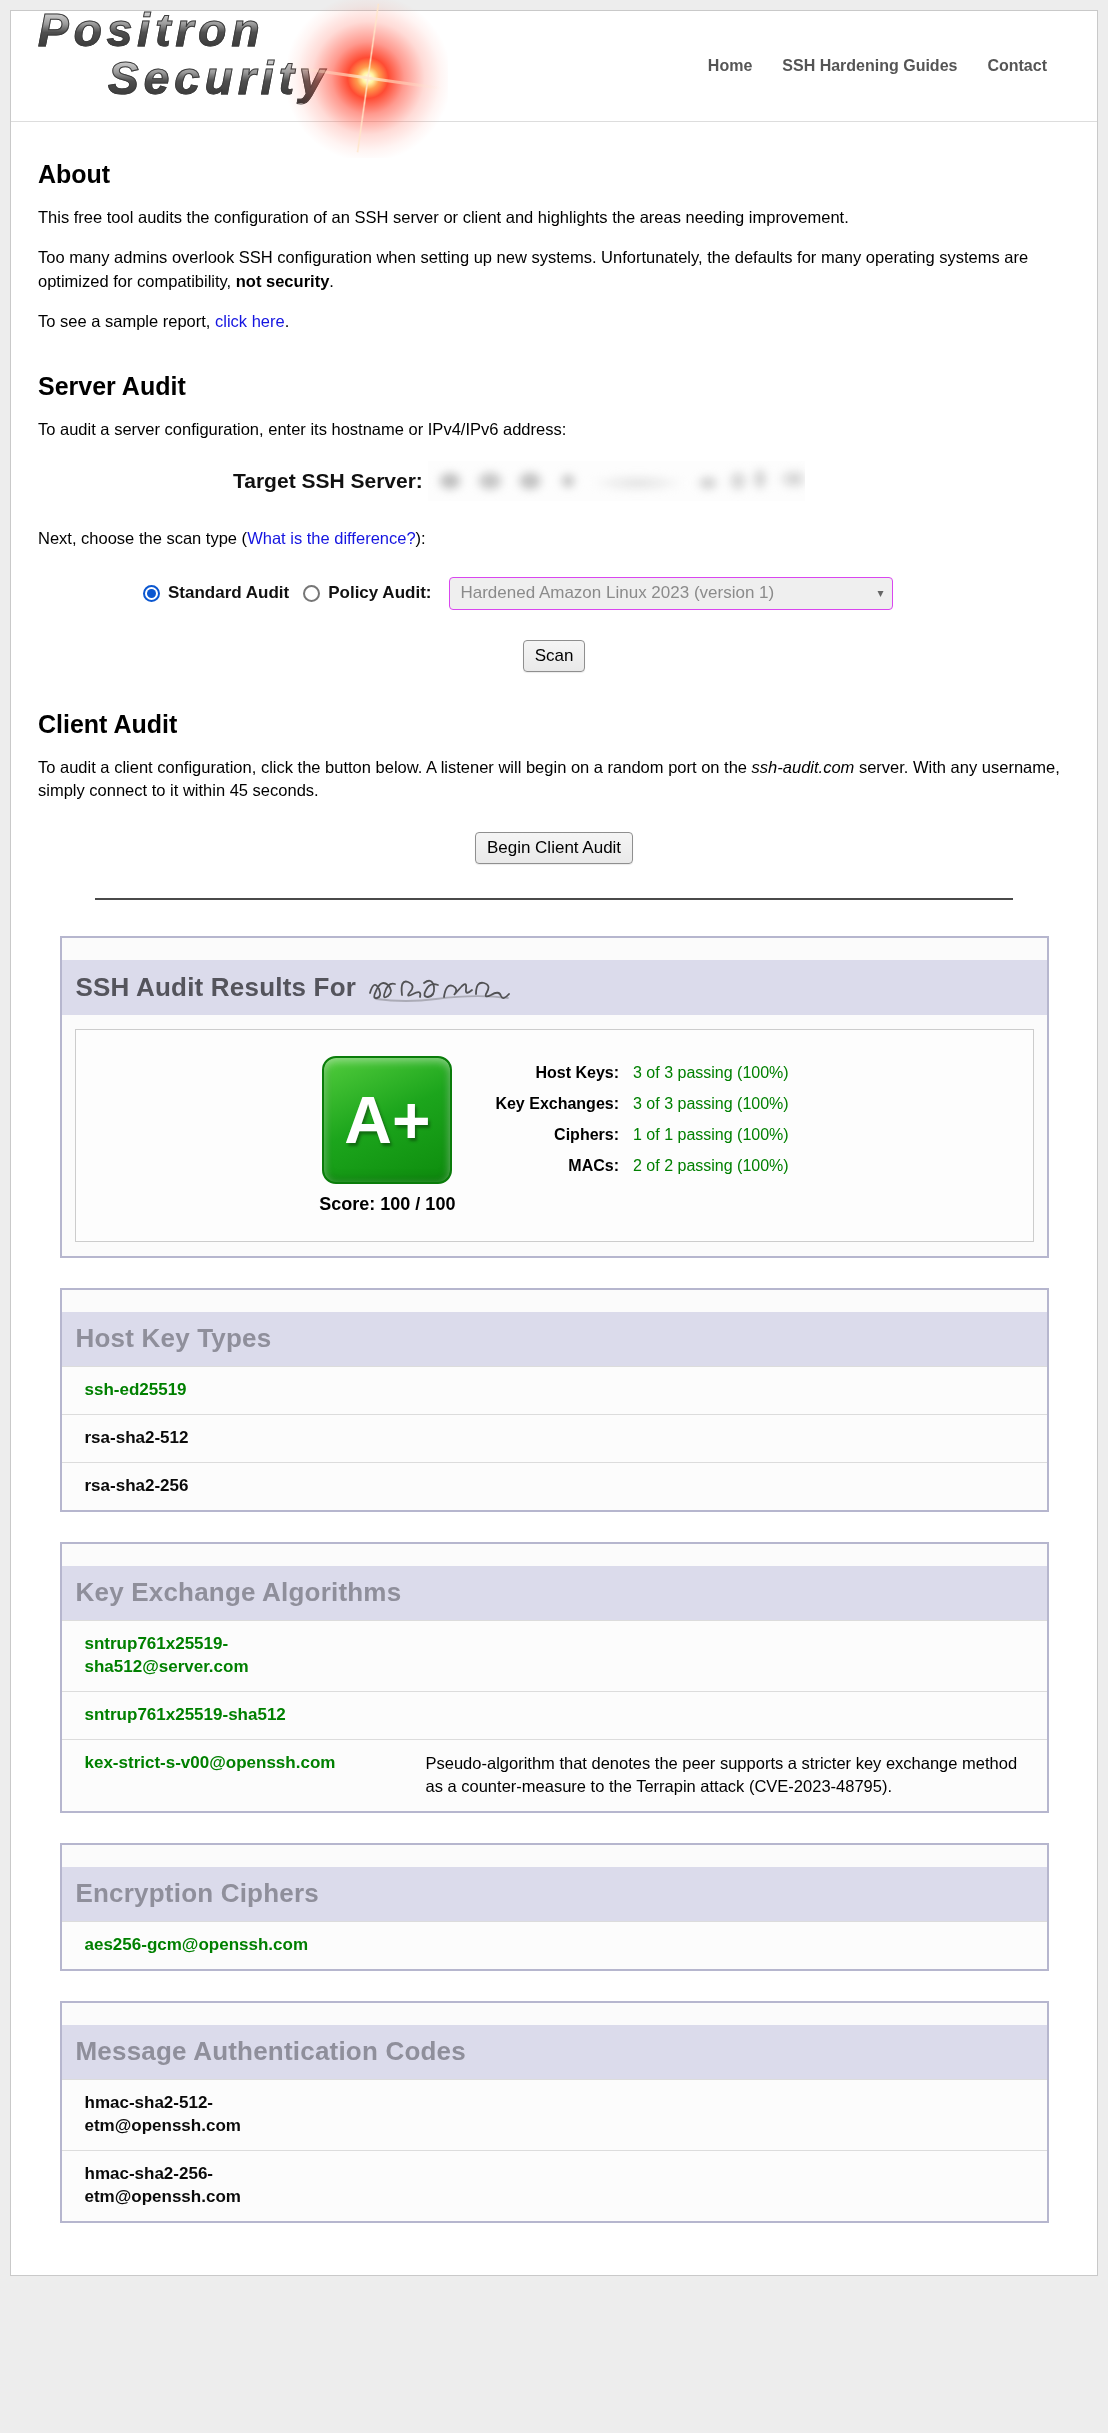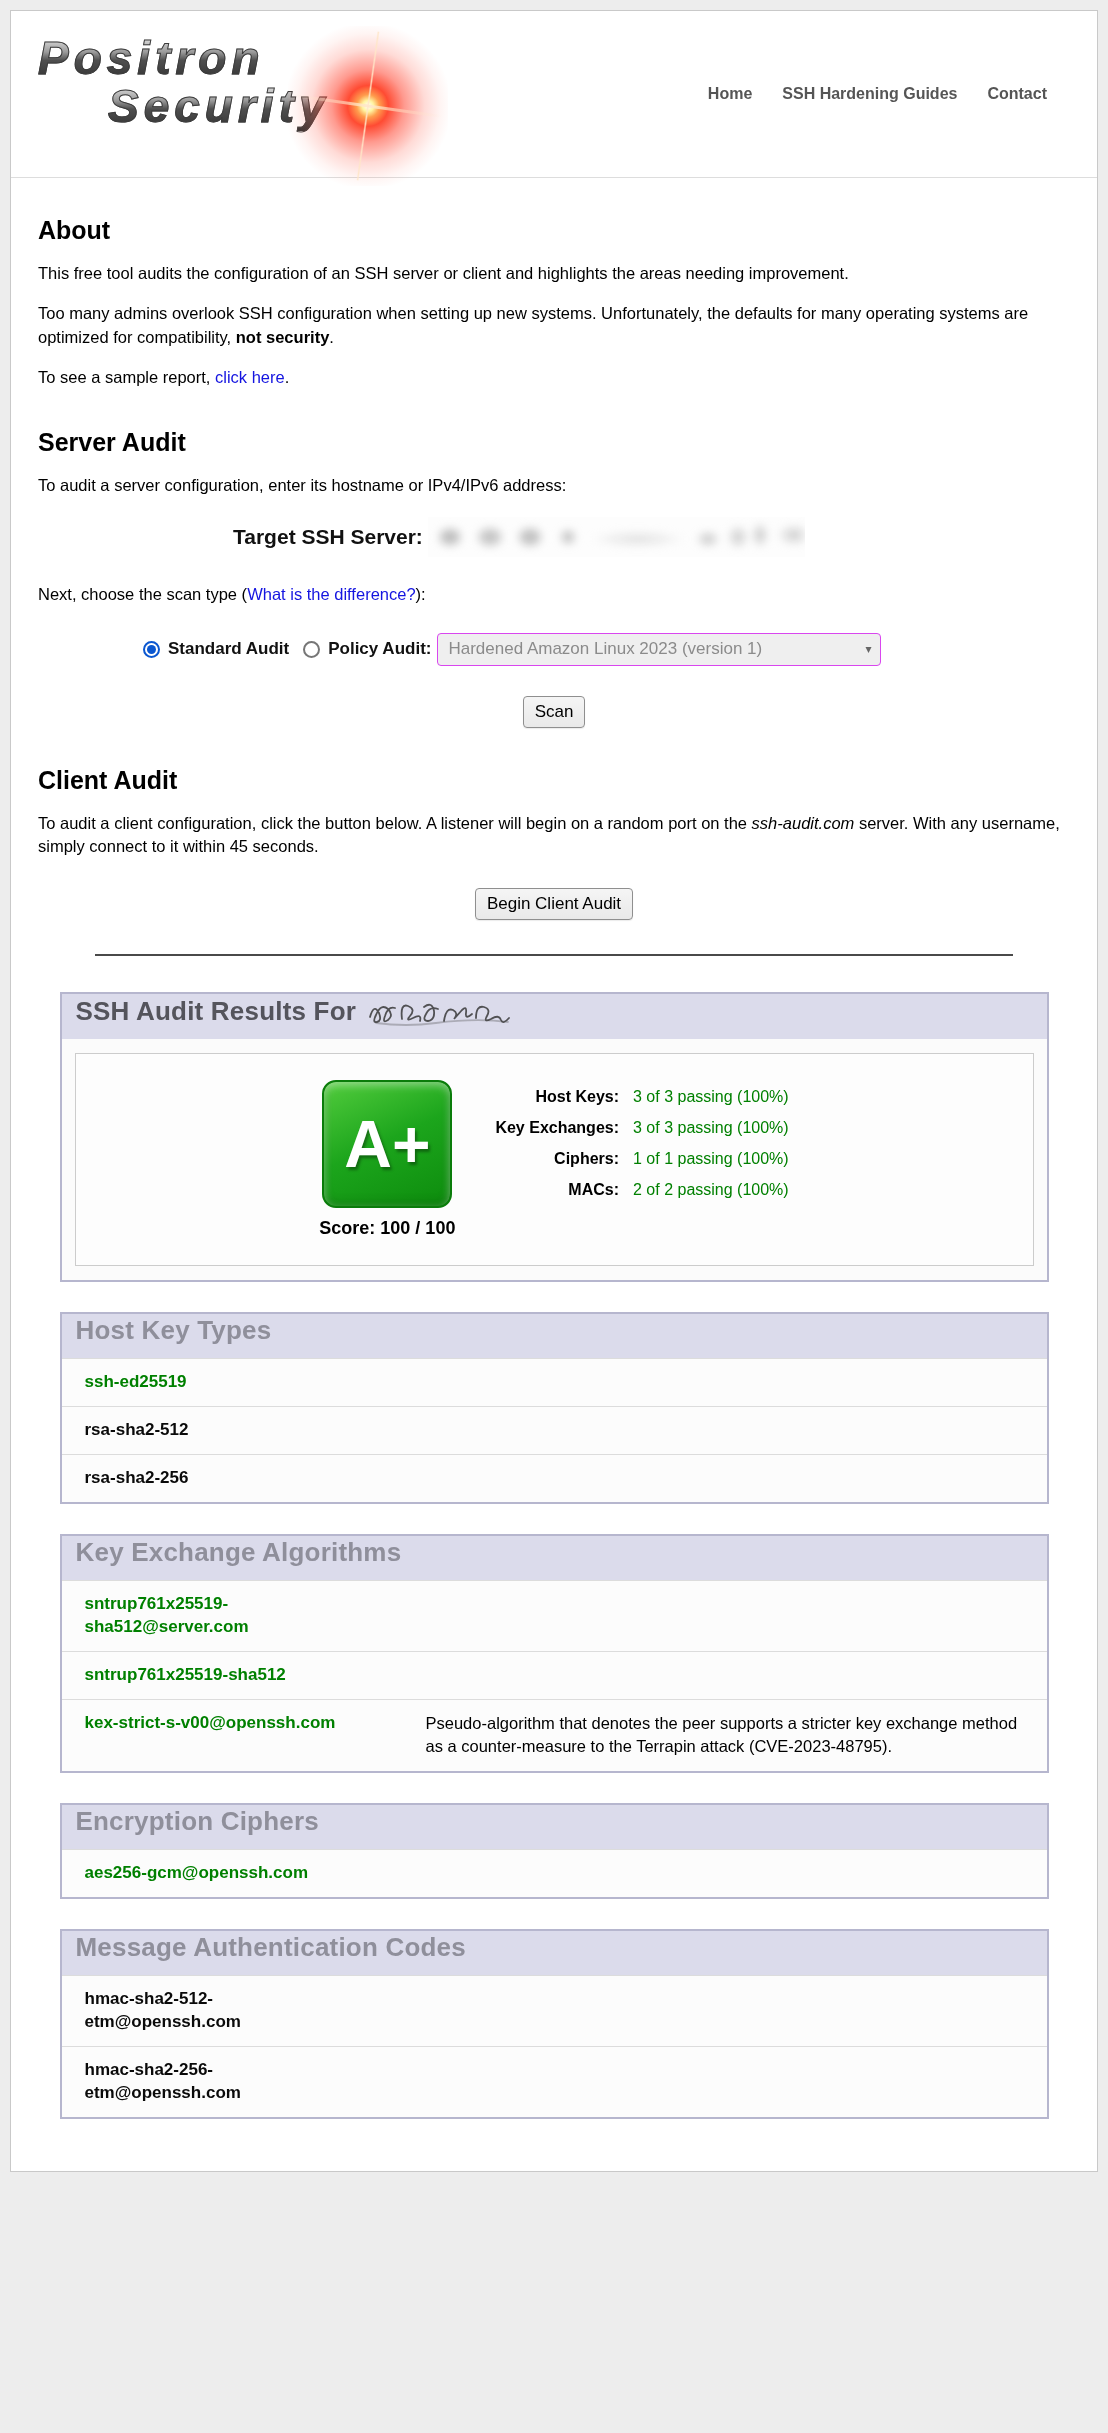--- a/index.html
+++ b/index.html
@@ -5,21 +5,21 @@
   * { box-sizing: border-box; margin: 0; padding: 0; }
   html,body { background:#ededed; font-family:"Liberation Sans", sans-serif; color:#111; }
   body { width:1108px; padding:10px 0 13px 0; margin:0 auto; }
 
   .main-box {
     width:1088px; margin:0 auto; background:#ffffff;
     border:1px solid #c9c9c9; padding-bottom:52px;
   }
 
   
-  .site-header { position:relative; height:167px; padding:0 50px 0 27px;
+  .site-header { position:relative; height:111px; padding:0 50px 0 27px;
     display:flex; align-items:center; justify-content:space-between;
     border-bottom:1px solid #ddd; }
   .logo-wrap { position:relative; width:470px; height:120px; }
   .logo-line { font-style:italic; font-weight:bold; font-size:46px; letter-spacing:5px;
     background:linear-gradient(180deg,#f2f2f2 0%,#9a9a9a 38%,#4f4f4f 55%,#303030 100%);
     -webkit-background-clip:text; background-clip:text; color:transparent;
     -webkit-text-stroke:1px #3c3c3c; line-height:1.05; white-space:nowrap; }
   .logo-line2 { margin-left:70px; }
   .starburst { position:absolute; left:250px; top:-8px; width:160px; height:160px; pointer-events:none;
     background:
@@ -72,21 +72,21 @@
     display:flex; align-items:center; padding:0 28px 0 10px; position:relative; cursor:default; white-space:nowrap; overflow:hidden; }
   .policy-select .chev { position:absolute; right:9px; top:50%; transform:translateY(-50%);
     font-size:12px; color:#666; }
   .push-button { display:block; margin:30px auto 0 auto; font-size:17px; color:#000;
     background:linear-gradient(180deg,#f5f5f5,#e9e9e9); border:1px solid #8f8f8f; border-radius:4px;
     padding:5px 11px; cursor:pointer; font-family:"Liberation Sans",sans-serif; box-shadow:0 1px 1px rgba(0,0,0,0.08); }
   hr.dark-rule { border:none; border-top:2px solid #4a4a4a; width:89%; margin:34px auto 0 auto; }
 
   
   .panel { width:989px; margin:30px auto 0 auto; border:2px solid #b6b6ce; background:#fbfbfb; }
-  .panel-head { background:#dbdbeb; padding:1px 14px 12px 14px; }
+  .panel-head { background:#dbdbeb; padding:11px 14px 12px 14px;margin-top:22px; }
   .panel-title { font-size:26px; font-weight:bold; color:#8f8f9b; letter-spacing:0.2px; }
   .panel-title.dark { color:#54545c; display:flex; align-items:center; gap:10px; }
   .results-body { padding:14px 13px; }
   .inner-box { border:1px solid #ccc; background:#fdfdfd; padding:26px 20px; }
   .results-flex { display:flex; justify-content:center; align-items:flex-start; gap:40px; }
   .grade-col { display:flex; flex-direction:column; align-items:center; }
   .grade-badge { width:130px; height:128px; border-radius:14px;
     background:linear-gradient(155deg,#52cc3d 0%,#1ca51c 48%,#0d8c0d 100%);
     border:2px solid #0a7c0a; display:flex; align-items:center; justify-content:center;
     box-shadow:inset 0 3px 8px rgba(255,255,255,0.45), inset 0 -4px 8px rgba(0,60,0,0.25); }
@@ -145,21 +145,21 @@
         <div class="smear"></div>
       </div>
     </div>
 
     <p class="body-text" style="margin-top:26px;"><span>Next, choose the scan type (</span><a class="inline-link">What is the difference?</a><span>):</span></p>
 
     <div class="radio-row">
       <span class="radio checked"></span>
       <span class="radio-label">Standard Audit</span>
       <span class="radio unchecked"></span>
-      <span class="radio-label" style="margin-right:0;">Policy Audit:</span>
+      <span class="radio-label" style="margin-right:12px;">Policy Audit:</span>
       <div class="policy-select">
         <span>Hardened Amazon Linux 2023 (version 1)</span>
         <span class="chev">▾</span>
       </div>
     </div>
 
     <button class="push-button">Scan</button>
 
     <h2 class="section-title">Client Audit</h2>
     <p class="body-text"><span>To audit a client configuration, click the button below. A listener will begin on a random port on the </span><span class="em">ssh-audit.com</span><span> server. With any username, simply connect to it within 45 seconds.</span></p>

